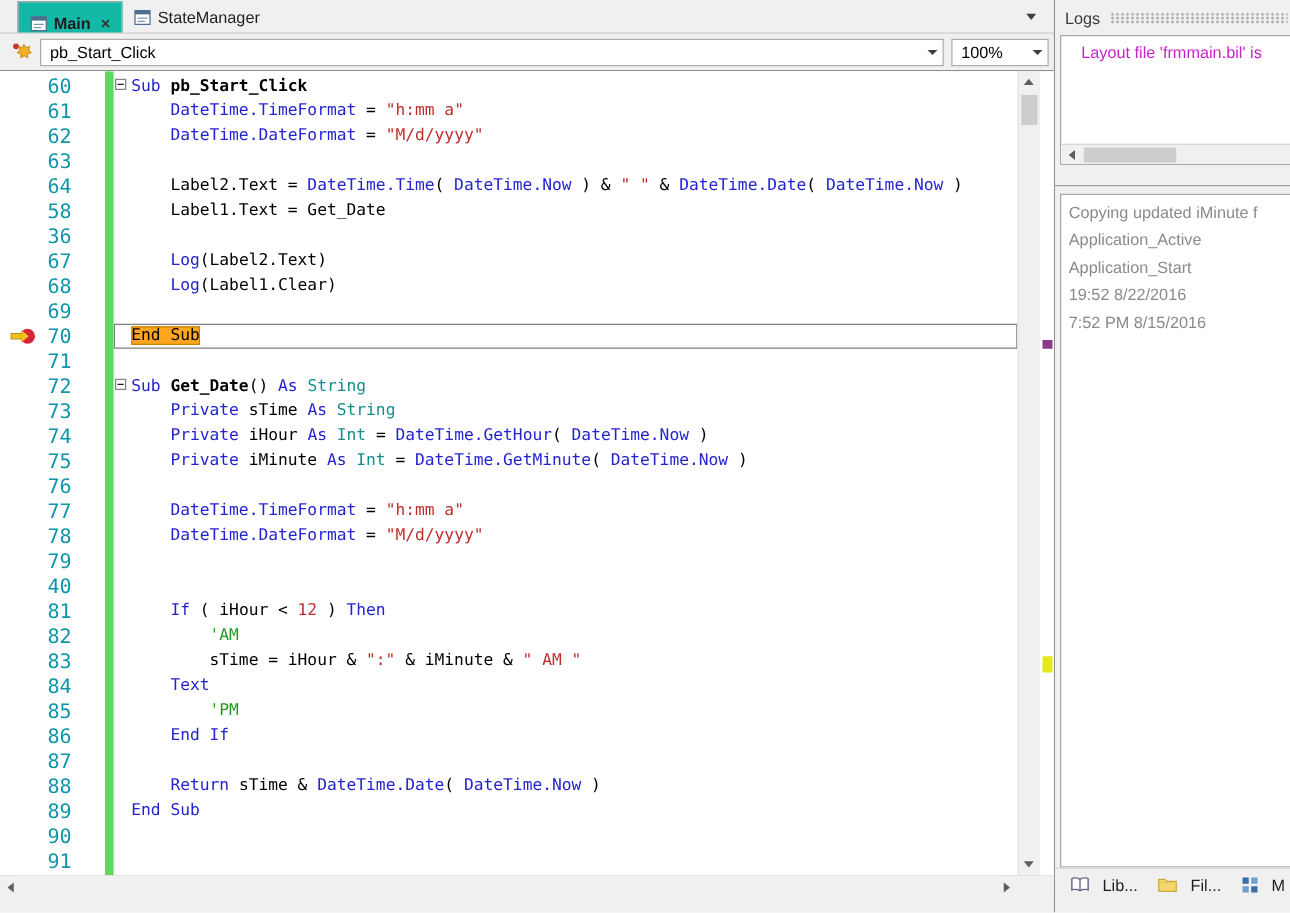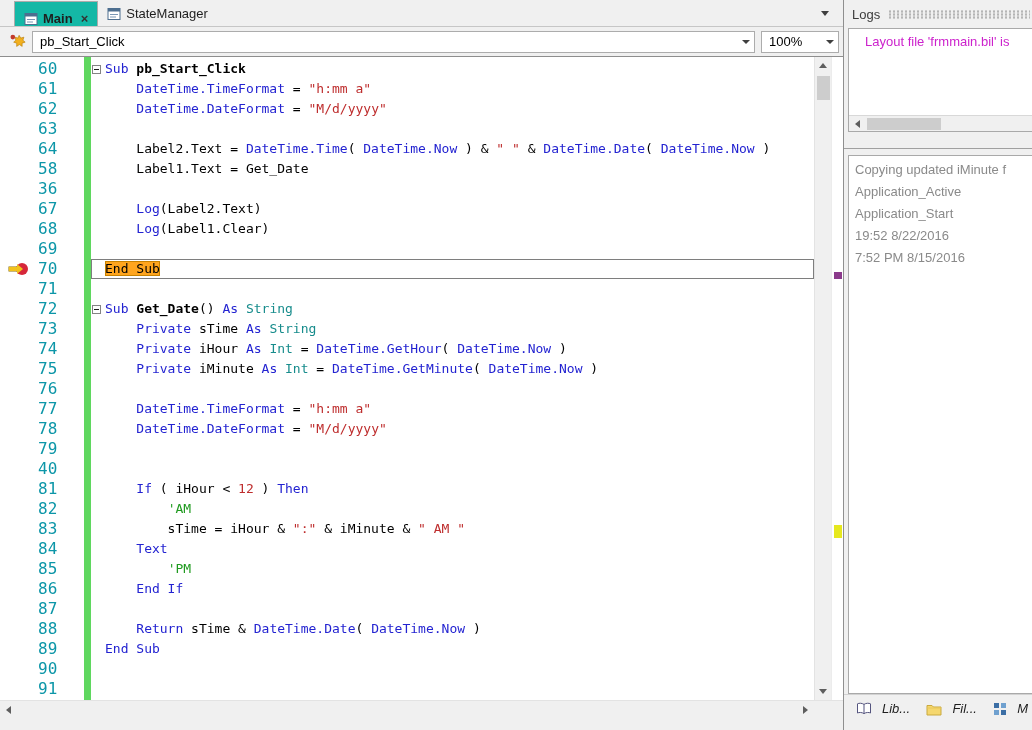--- a/index.html
+++ b/index.html
@@ -104,21 +104,21 @@
   .hsplit { height:1px; background:#A0A0A0; margin:16px 0 0 0; }
   .log-box { flex:1; margin:6px 0 0 4px; background:#fff; border:1px solid #A9A9A9; border-right:none;
     padding:3px 6px; overflow:hidden; }
   .log-entry { color:var(--log-text,#8A8A8A); line-height:22px; white-space:nowrap; overflow:hidden; }
 
   .clear-row { height:40px; padding:8px 0 0 10px; }
   .clear-btn { min-width:40px; height:26px; padding:0 9px; background:#EFEFEF; border:1px solid #8B8B8B;
     font-family:"Liberation Sans", sans-serif; font-size:13px; color:#000; }
 
   .panel-tabs { height:28px; display:flex; align-items:center; padding-left:8px; background:#F0F0F0; border-top:1px solid #D2D2D2; }
-  .panel-tab { display:flex; align-items:flex-end; gap:10px; padding:3px 4px; color:#1E1E1E; white-space:nowrap;font-style:italic; }
+  .panel-tab { display:flex; align-items:flex-start; gap:10px; padding:3px 4px; color:#1E1E1E; white-space:nowrap; }
   .tab-sep { width:5px; height:16px; margin:0 4px; background-image:radial-gradient(circle,#ACACAC 1px,transparent 1.3px); background-size:4px 3px; }
   .panel-bottom-filler { height:8px; background:#F0F0F0; }
 
   .icon { display:inline-flex; align-items:center; justify-content:center; }
 </style>
 </head>
 <body>
 
 <div class="app">
 

